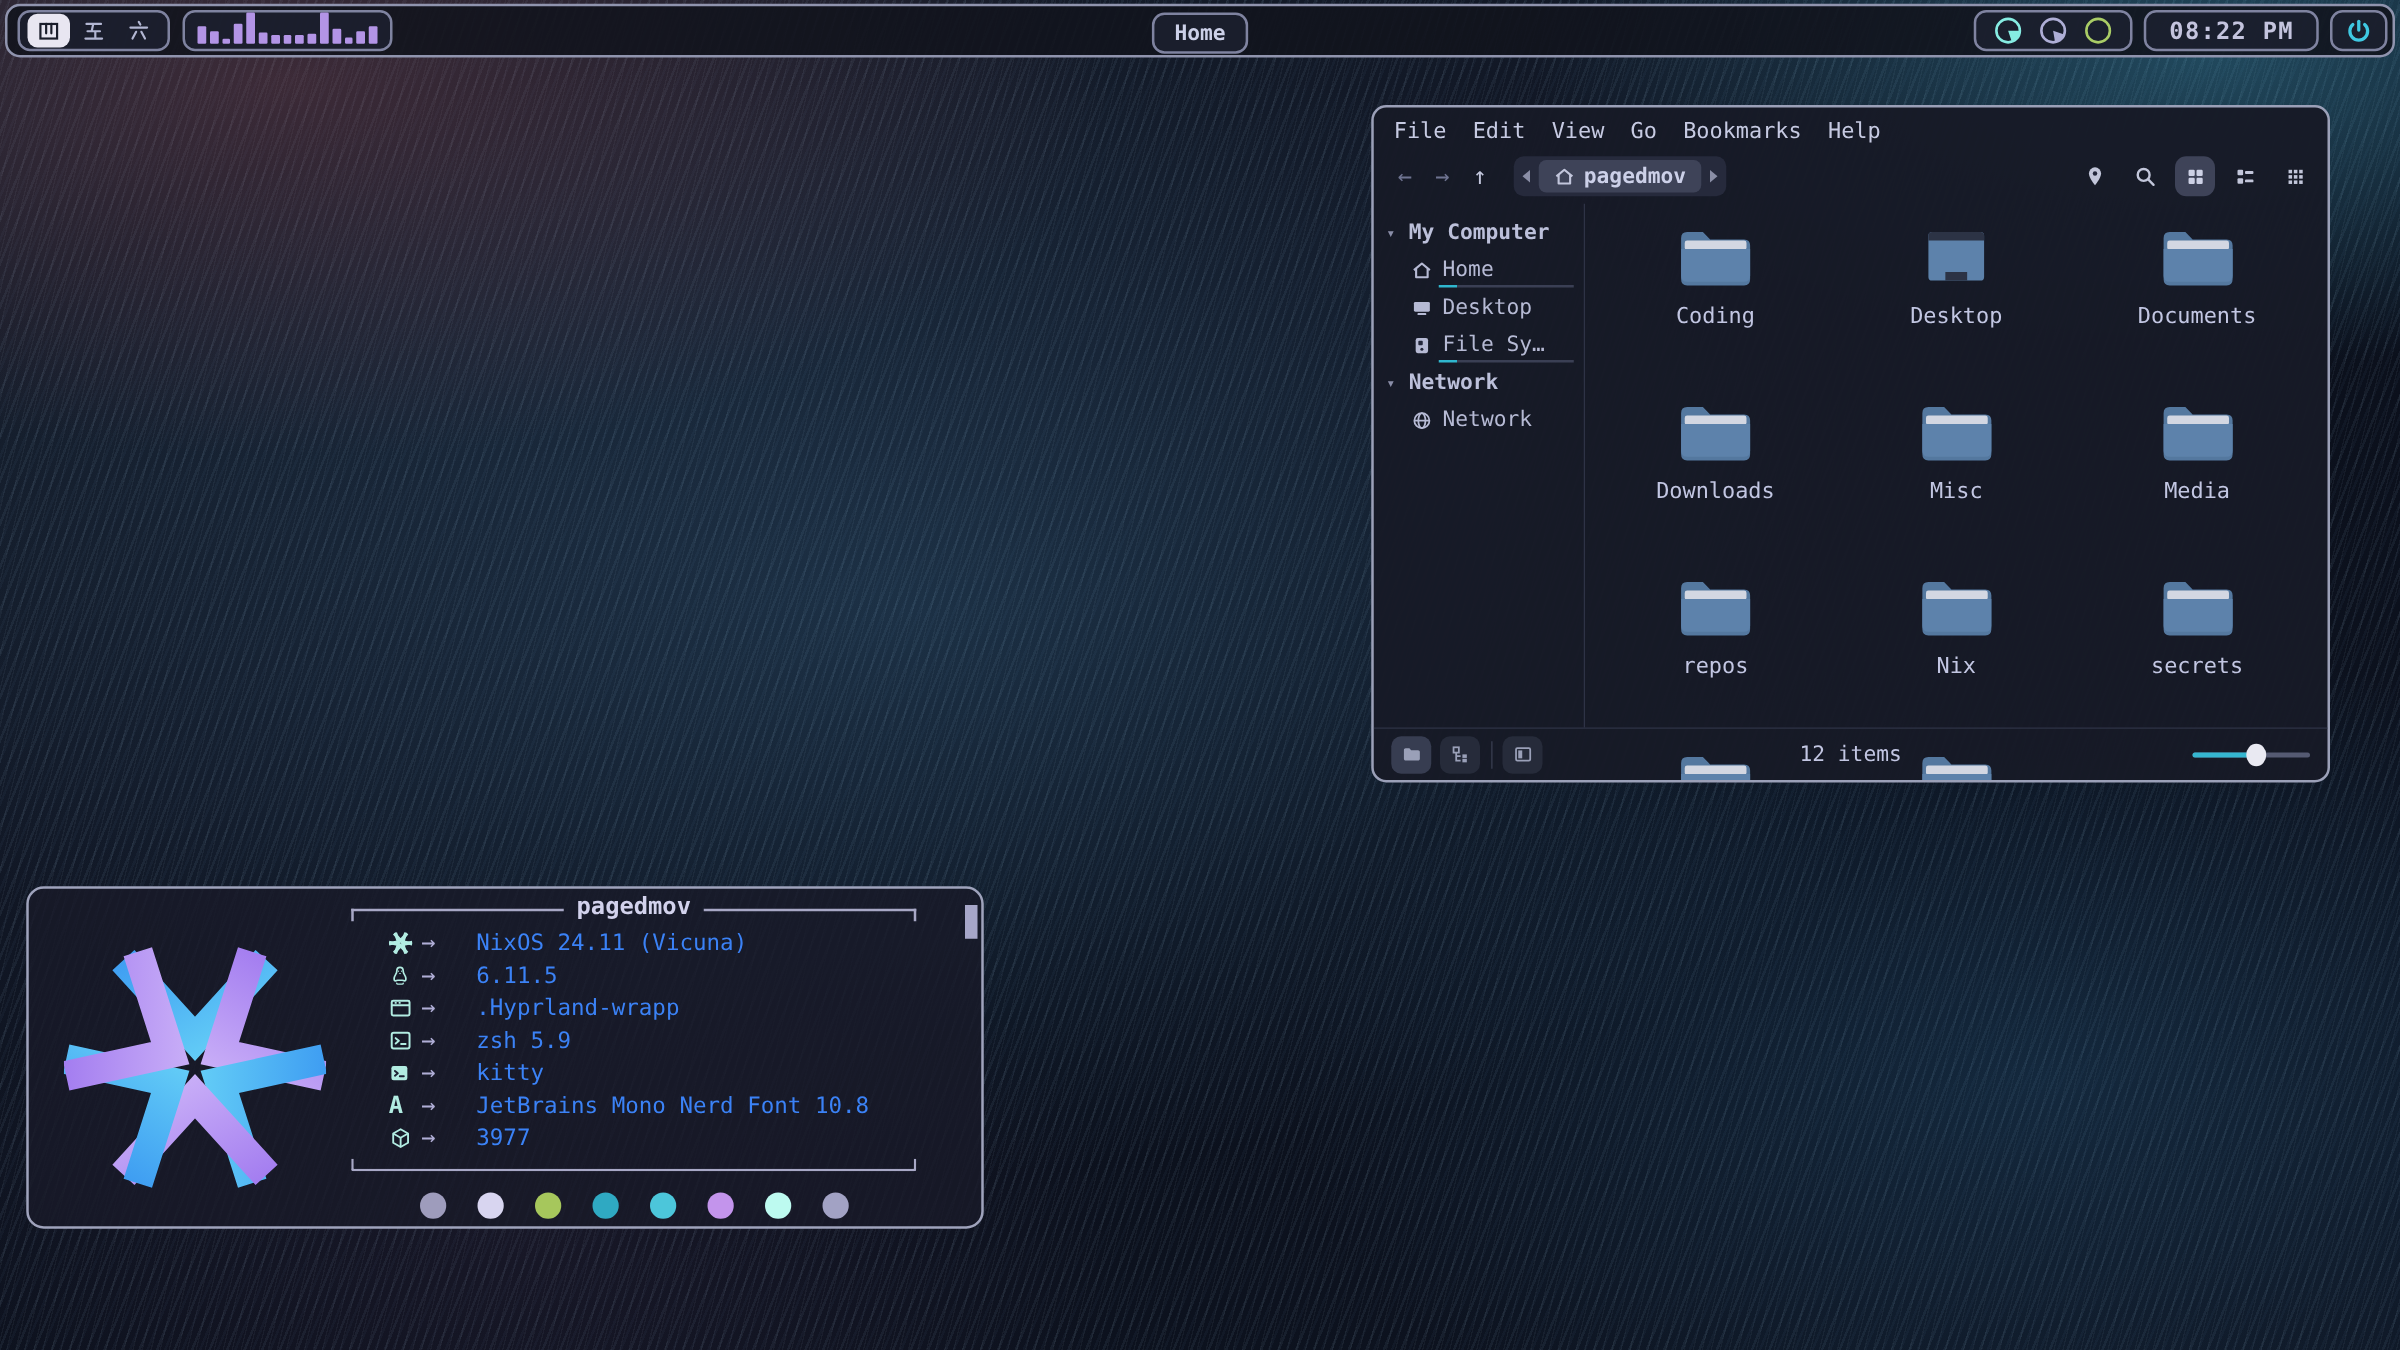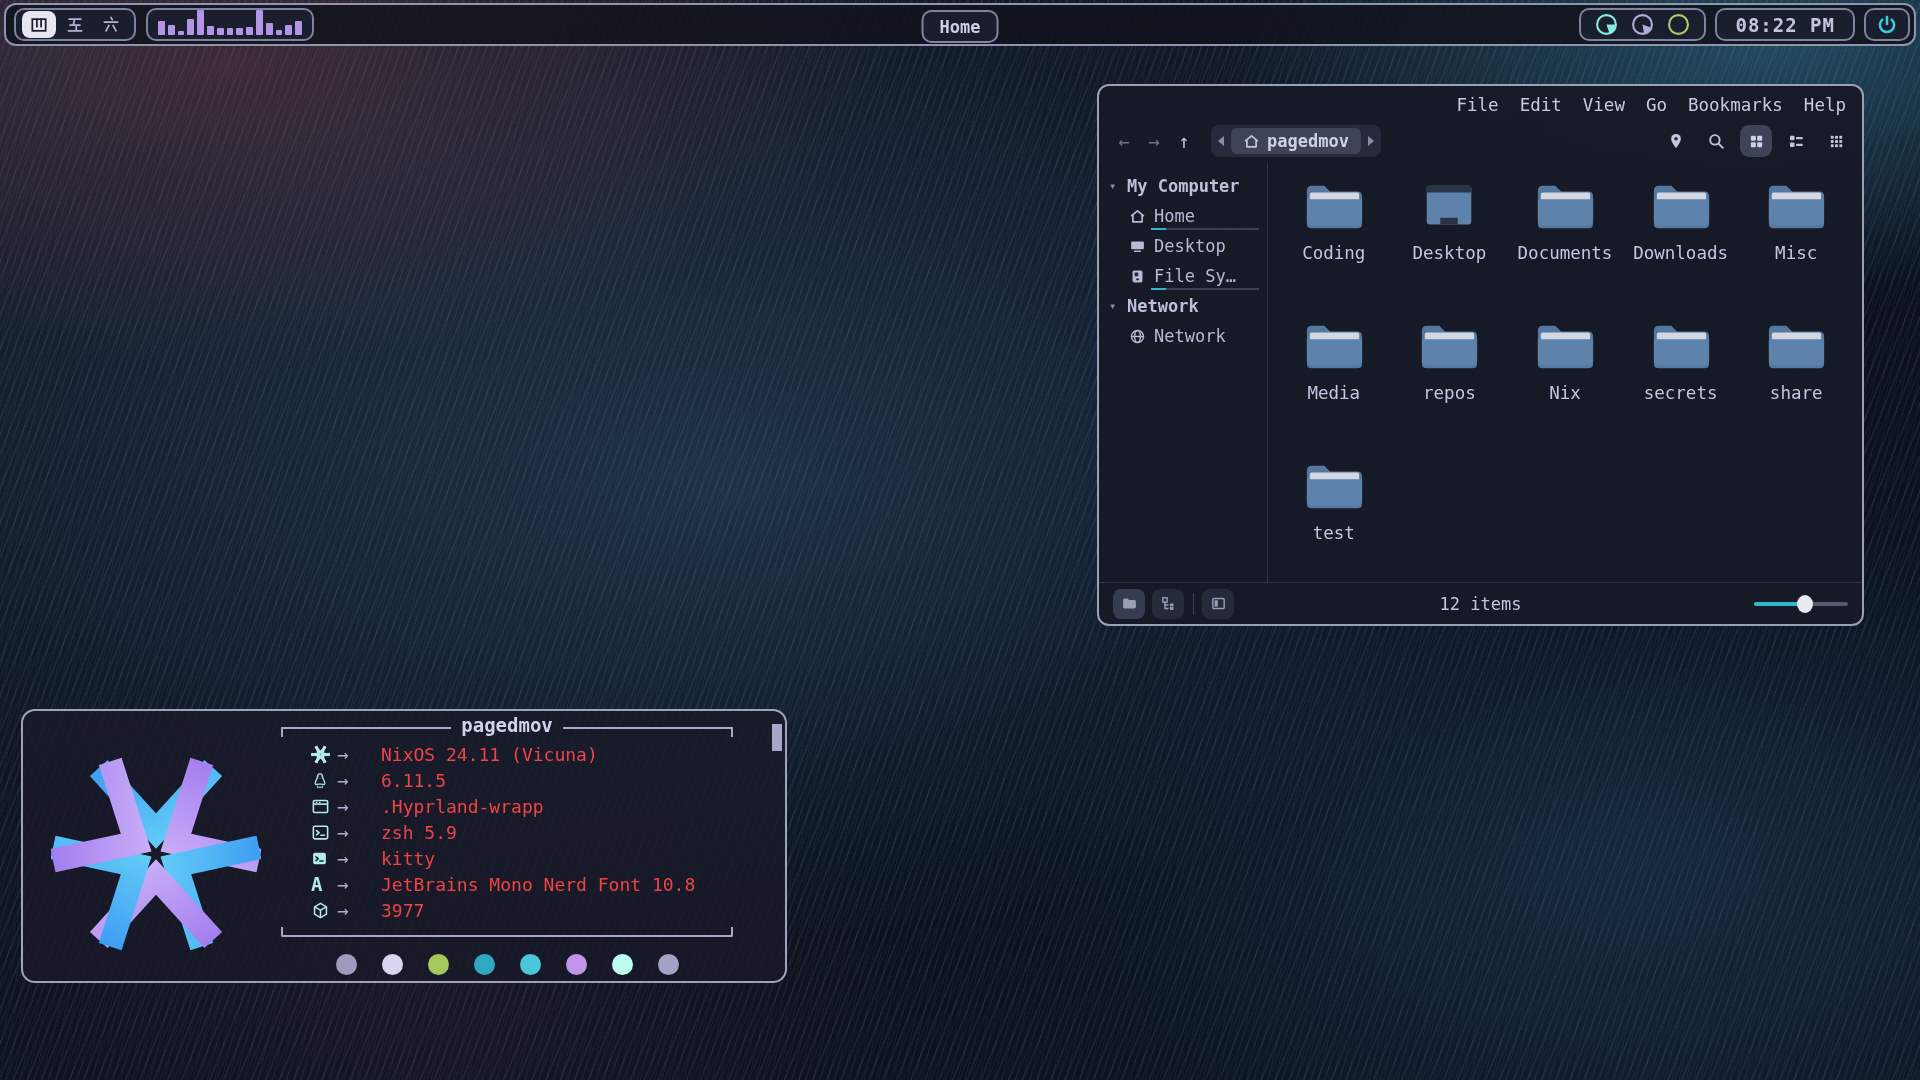--- a/index.html
+++ b/index.html
@@ -45,21 +45,21 @@
   .power-pill{ padding:0 9px; }
 
   
   .fm{
     position:absolute; left:1097px; top:84px; width:767px; height:542px;
     background:rgba(23,26,38,0.96);
     border:2px solid #9ba0b8; border-radius:12px;
     color:#c6cae2; overflow:hidden;
     display:flex; flex-direction:column;
   }
-  .fm-menubar{ display:flex; gap:21px; padding:9px 16px 4px 16px; font-size:17.5px;justify-content:flex-end; }
+  .fm-menubar{ display:flex; gap:21px; padding:9px 16px 4px 16px; font-size:17.5px; }
   .fm-menubar span{ cursor:default; }
   .fm-toolbar{ display:flex; align-items:center; height:44px; padding:0 10px; }
   .nav-btn{ width:30px; text-align:center; font-size:19px; }
   .nav-btn.dim{ color:#6e7390; }
   .nav-btn.lit{ color:#c2c6dc; }
   .pathbar{ background:#262a3c; border-radius:8px; height:32px; display:flex; align-items:center; margin-left:12px; padding:0 4px; }
   .crumb{ background:#3e4358; border-radius:6px; height:26px; display:flex; align-items:center; gap:7px; padding:0 12px; margin:0 4px; color:#ccd0e8; font-size:17px; font-weight:bold; }
   .tb-right{ margin-left:auto; display:flex; align-items:center; gap:8px; }
   .tb-icon{ width:32px; height:32px; display:flex; align-items:center; justify-content:center; border-radius:9px; }
   .tb-icon.active{ background:#3e4358; }
@@ -68,21 +68,21 @@
   .sb-section{ display:flex; align-items:center; gap:8px; height:30px; font-weight:bold; color:#bcc0da; }
   .sb-tri{ color:#8a8ea8; font-size:12px; width:10px; }
   .sb-item{ display:flex; align-items:center; gap:8px; height:30px; padding-left:20px; position:relative; }
   .sb-item .sb-ic{ flex-shrink:0; }
   .sb-item.linked::after{
     content:""; position:absolute; left:42px; right:2px; bottom:1px; height:2px;
     background:linear-gradient(90deg,#2fb6ce 0 15px,#3a3f54 15px);
   }
   .fm-sep{ width:1px; background:#2e3346; }
   .fm-grid{
-    flex:1; display:grid; grid-template-columns:repeat(5,1fr);
+    flex:1; display:grid; grid-template-columns:repeat(3,1fr);
     grid-auto-rows:140px; padding:18px 8px 0 8px;
   }
   .fitem{ display:flex; flex-direction:column; align-items:center; }
   .fitem .flabel{ margin-top:10px; font-size:17.5px; color:#c2c6e2; }
   .fm-status{ height:42px; border-top:1px solid #2e3346; display:flex; align-items:center; padding:0 14px; position:relative; }
   .st-btn{ width:32px; height:30px; border-radius:8px; background:#262b3a; display:flex; align-items:center; justify-content:center; margin-right:7px; }
   .st-btn.active{ background:#373d51; }
   .st-div{ width:1px; height:22px; background:#3a3f52; margin:0 8px 0 2px; }
   .st-count{ position:absolute; left:50%; transform:translateX(-50%); font-size:17px; color:#c2c6e2; }
   .slider{ margin-left:auto; width:94px; height:20px; position:relative; }
@@ -101,21 +101,21 @@
   .fetch{ position:absolute; left:258px; top:16px; width:452px; color:#c6c6e4; font-size:18px; }
   .fbox-top{ display:flex; }
   .fbox-top .seg{ flex:1; height:10px; border-top:2px solid #a8a8c6; }
   .fbox-top .seg.l{ border-left:2px solid #a8a8c6; }
   .fbox-top .seg.r{ border-right:2px solid #a8a8c6; }
   .fbox-title{ font-weight:bold; font-size:19px; color:#d2d2ec; margin:-13px 10px 0 10px; }
   .frows{ padding:4px 0 4px 30px; }
   .frow{ display:flex; align-items:center; height:26px; gap:0; }
   .fic{ width:26px; color:#b2ece2; display:flex; align-items:center; }
   .farrow{ width:44px; color:#b0aed6; font-size:19px; }
-  .fval{ color:#ef4444; }
+  .fval{ color:#3b82f6; }
   .fbox-bottom{ height:10px; border:2px solid #a8a8c6; border-top:none; border-radius:0 0 2px 2px; }
   .dots{ display:flex; justify-content:center; gap:25px; margin-top:17px; }
   .dot{ width:21px; height:21px; border-radius:50%; }
   .font-A{ font-weight:bold; font-size:19px; color:#b2ece2; }
 </style>
 </head>
 <body>
 
 <svg width="0" height="0" style="position:absolute">
   <defs>

